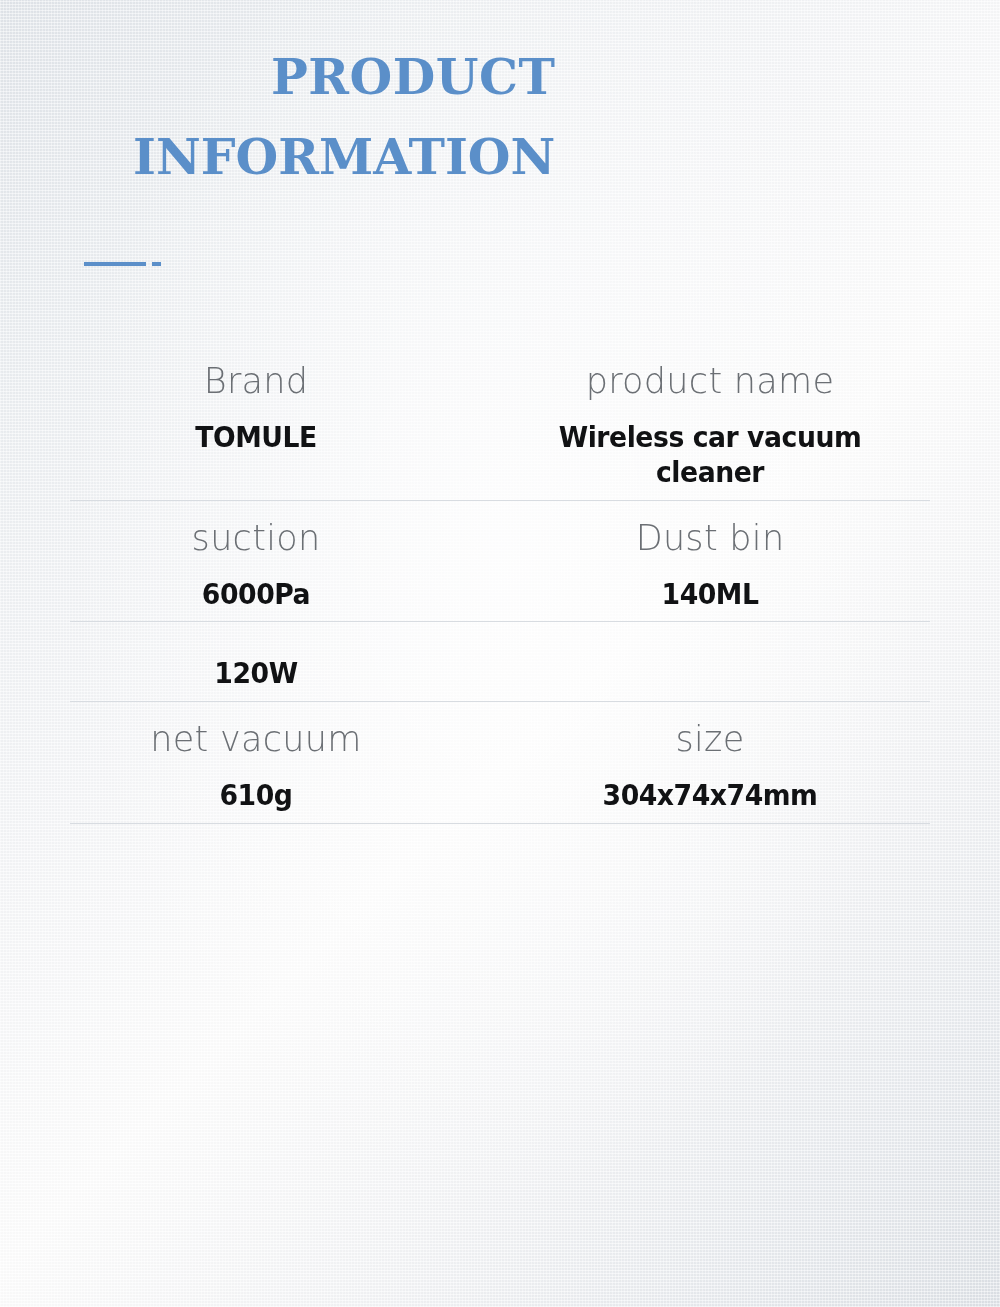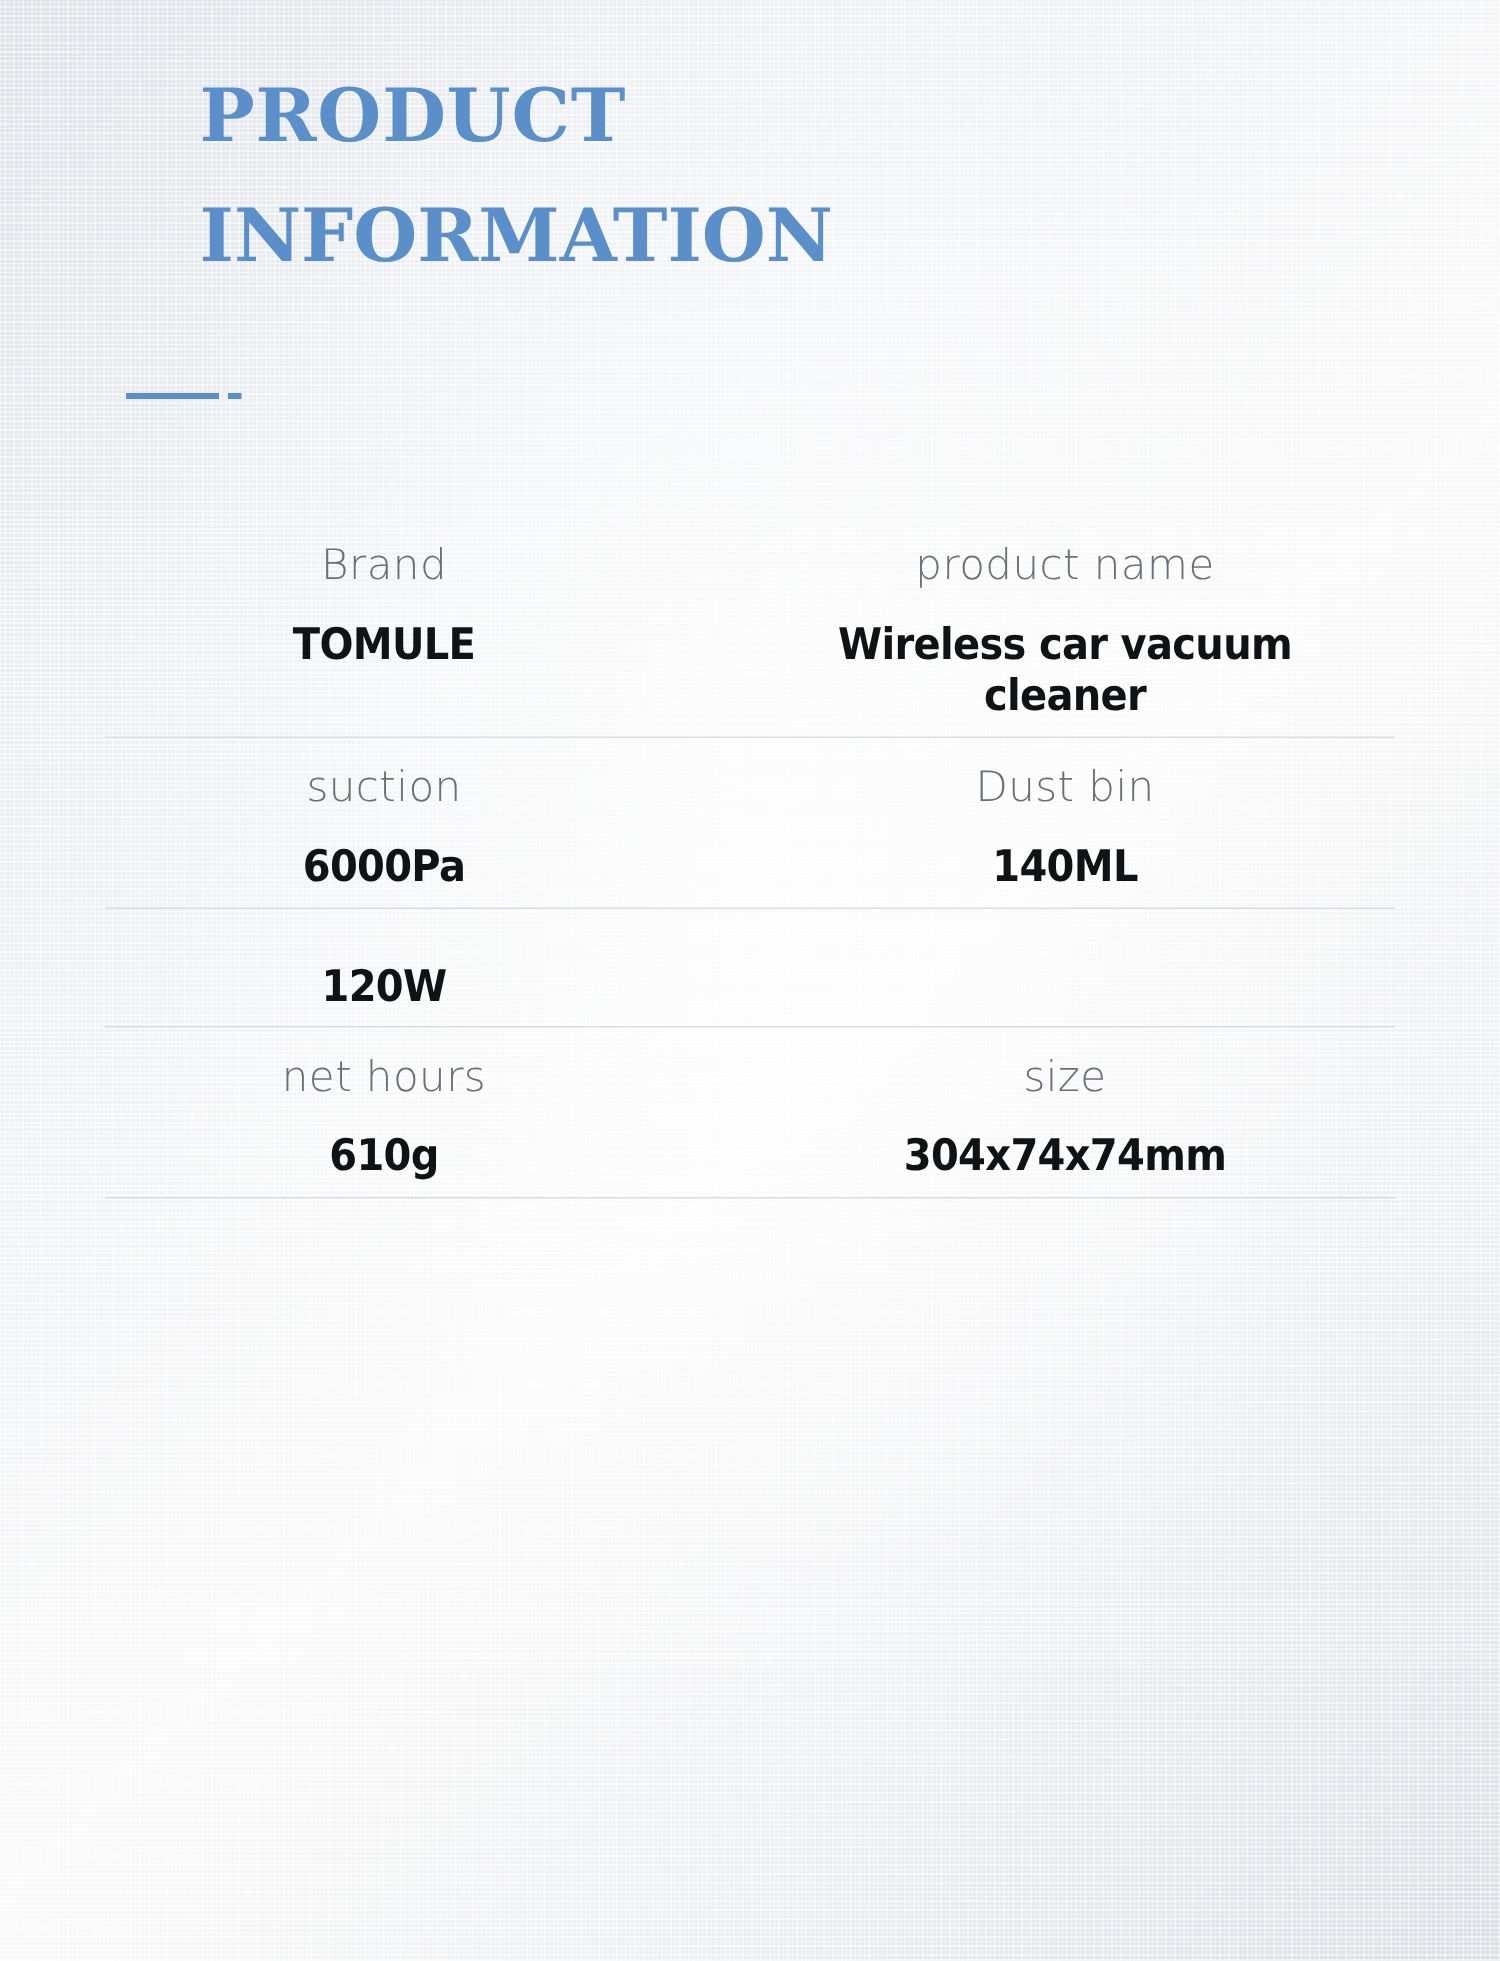--- a/index.html
+++ b/index.html
@@ -47,20 +47,21 @@
   .heading {
     position: absolute;
     left: 133px;
     top: 52px;
     color: #5b8fc9;
     font-family: "DejaVu Serif", serif;
     font-weight: bold;
     font-size: 49px;
     letter-spacing: 0.5px;
     line-height: 1.05;
+    text-align: right;
   }
   .heading .line1 {
     display: block;
   }
   .heading .line2 {
     display: block;
     margin-top: 29px;
     letter-spacing: 0px;
   }
 
@@ -104,21 +105,21 @@
     text-align: center;
   }
   .spec-cell.left {
     padding-right: 58px;
   }
   .spec-cell.right {
     padding-right: 10px;
   }
   .spec-label {
     font-family: "DejaVu Sans", sans-serif;
-    font-size: 28px;
+    font-size: 35px;
     color: #6b6f74;
     font-weight: 300;
     letter-spacing: 0.3px;
     line-height: 1.2;
   }
   .spec-value {
     margin-top: 18px;
     font-family: "DejaVu Sans", sans-serif;
     font-size: 29px;
     color: #111214;
@@ -171,21 +172,21 @@
 
       <div class="spec-row">
         <div class="spec-cell left">
           <div class="spec-value">120W</div>
         </div>
       </div>
 
 
       <div class="spec-row">
         <div class="spec-cell left">
-          <div class="spec-label">net hours</div>
+          <div class="spec-label">net vacuum</div>
           <div class="spec-value">610g</div>
         </div>
         <div class="spec-cell right">
           <div class="spec-label">size</div>
           <div class="spec-value">304x74x74mm</div>
         </div>
       </div>
 
     </div>
   </div>

